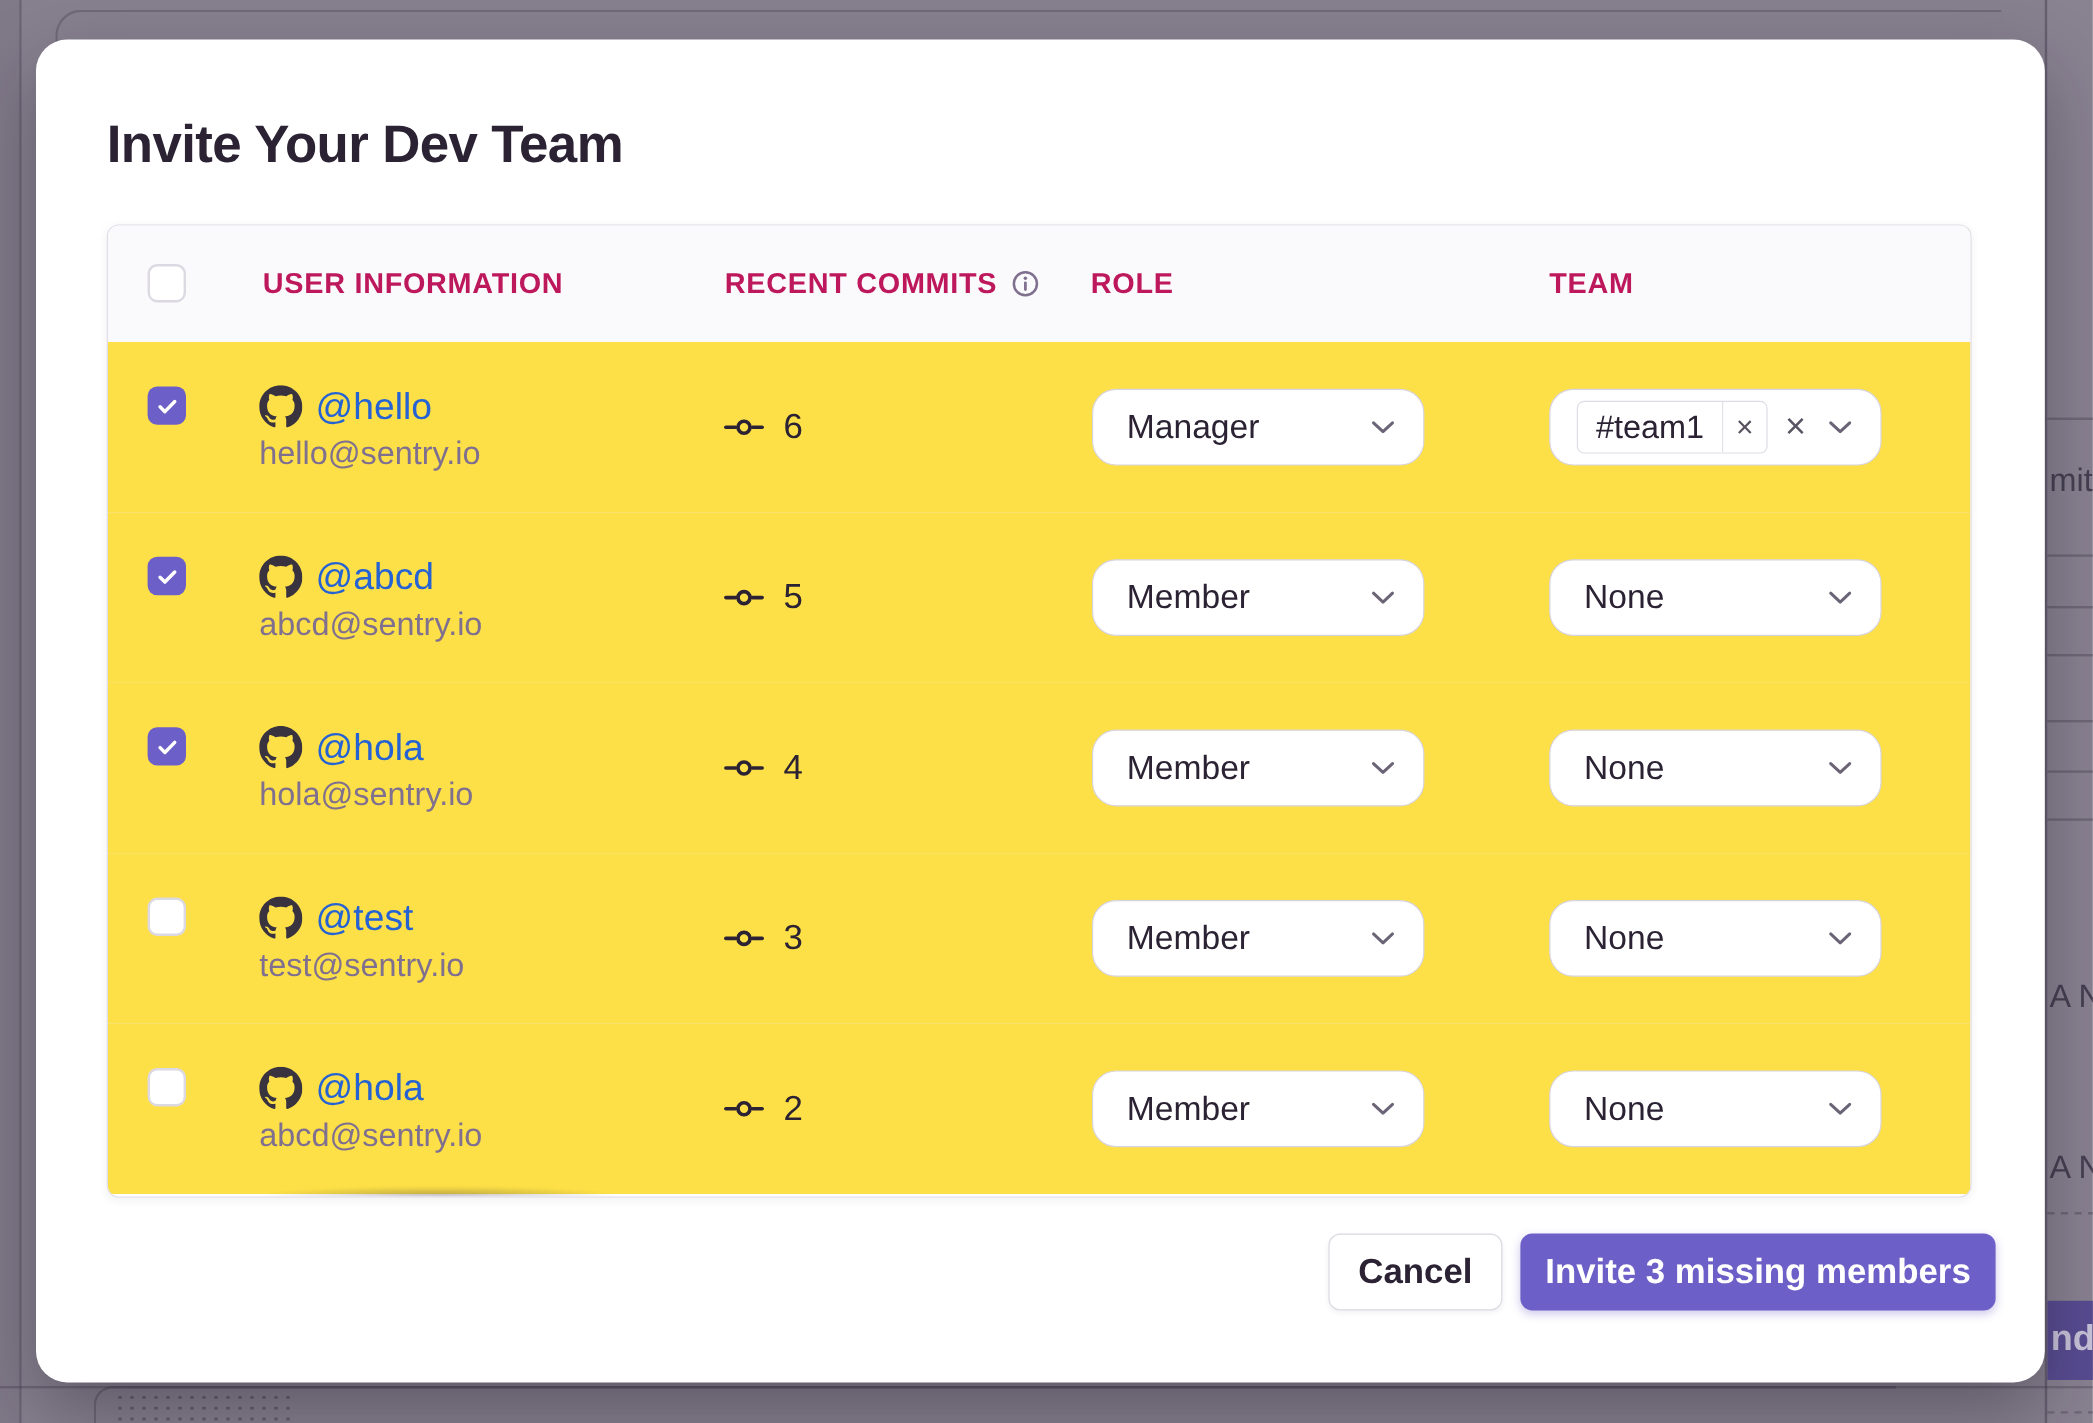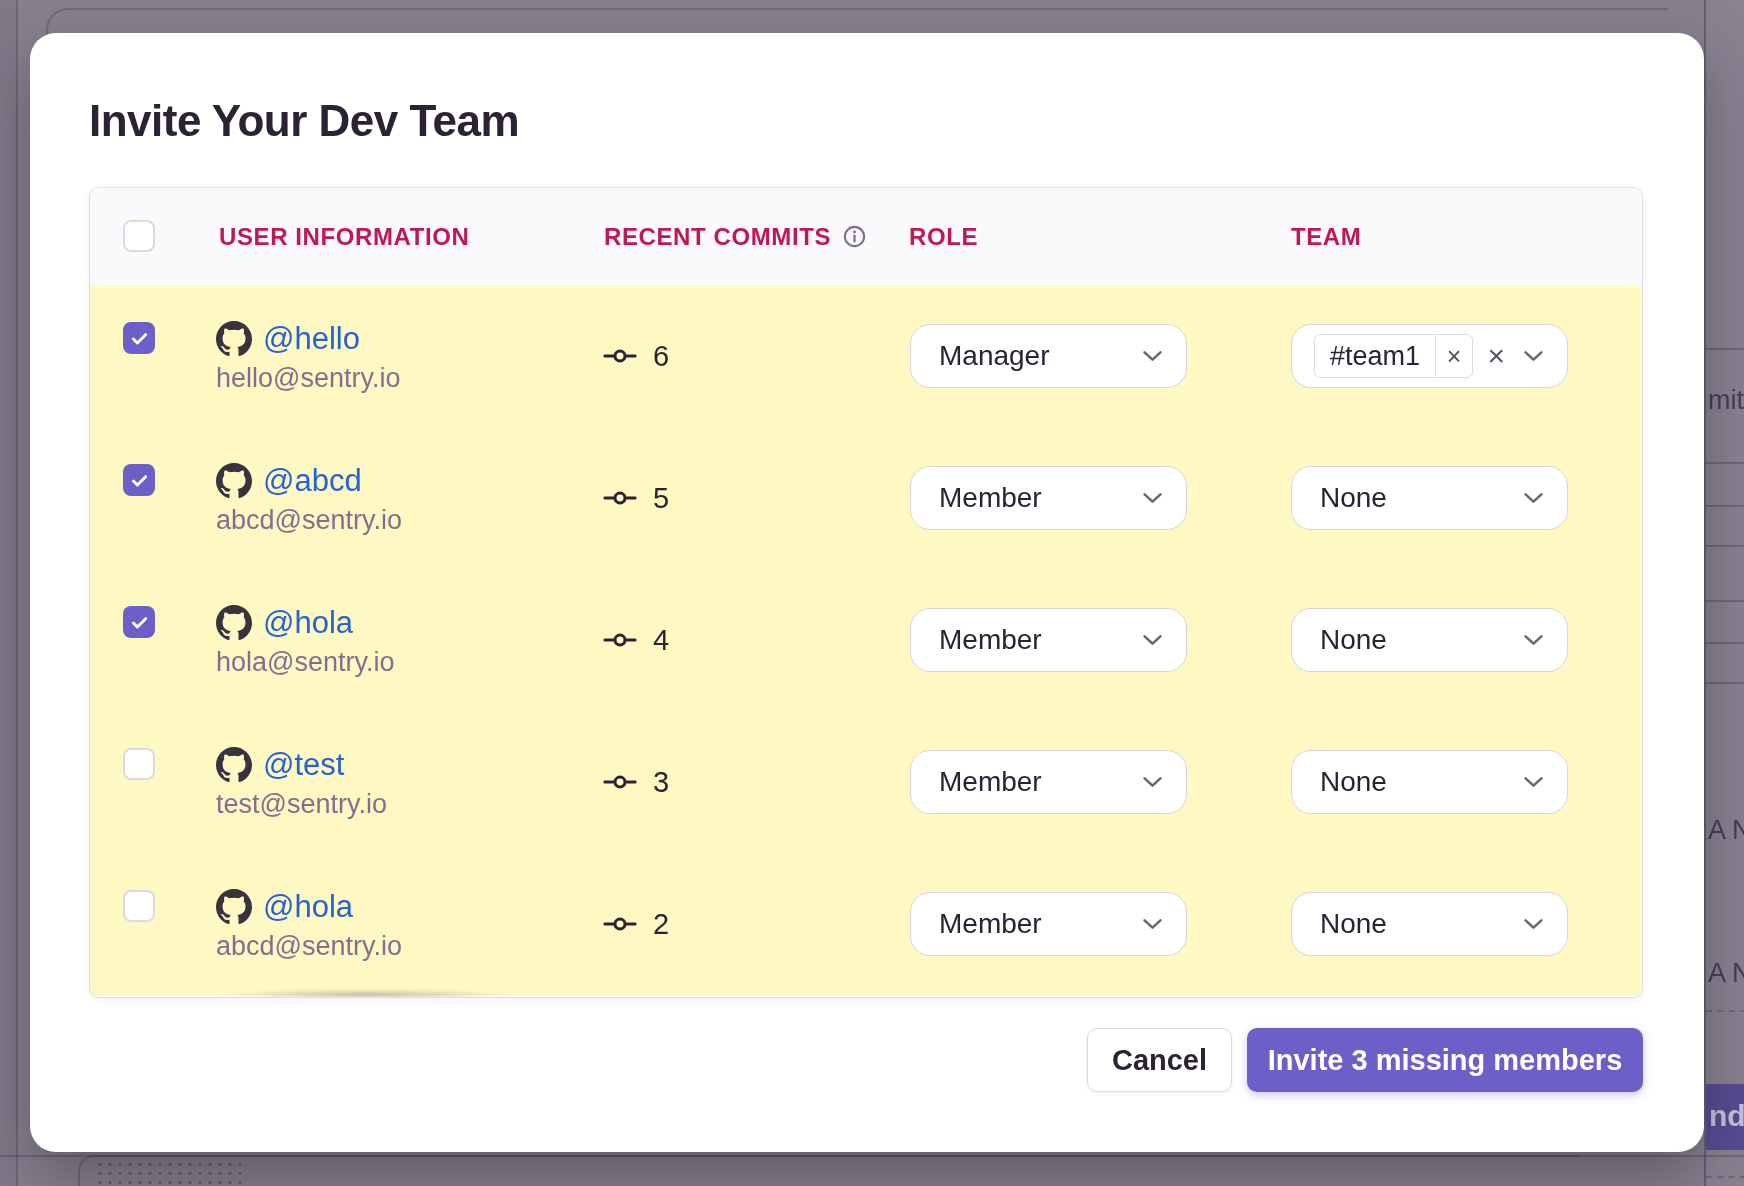--- a/index.html
+++ b/index.html
@@ -37,21 +37,21 @@
   .modal-title{position:absolute;left:59px;top:63px;font-size:44px;font-weight:700;
     color:#2b2233;letter-spacing:-.5px;}
   
   .panel{position:absolute;left:59px;top:154px;width:1554px;height:811px;box-sizing:border-box;
     border:1.5px solid #e0dce5;border-radius:10px;background:#fff;overflow:hidden;
     box-shadow:0 2px 8px rgba(45,38,58,.06);}
   .thead{position:absolute;left:0;top:0;right:0;height:97px;background:#faf9fb;
     border-bottom:1.5px solid #e4e0e8;}
   .hcell{position:absolute;top:0;bottom:0;display:flex;align-items:center;
     font-size:24px;font-weight:700;letter-spacing:.6px;color:#be185d;}
-  .row{position:absolute;left:0;right:0;height:142px;border-bottom:1.5px solid #edeaf0;background:#fef9c3;}
+  .row{position:absolute;left:0;right:0;height:142px;border-bottom:1.5px solid #edeaf0;background:#fde047;}
   .row.last{border-bottom:none;}
   
   .cb{position:absolute;left:33px;width:32px;height:32px;border-radius:8px;box-sizing:border-box;
     border:2px solid #dcd9e3;background:#fff;display:flex;align-items:center;justify-content:center;cursor:pointer;}
   .cb.checked{border:none;background:#6c5fc7;}
   .thead .cb{top:32px;}
   .row .cb{top:37px;}
   
   .user{position:absolute;left:126px;top:0;bottom:0;display:flex;flex-direction:column;justify-content:center;}
   .user-line{display:flex;align-items:center;gap:11px;height:40px;}
@@ -75,21 +75,21 @@
   .chip-x{width:36px;height:100%;display:flex;align-items:center;justify-content:center;
     border-left:1.5px solid #e4e0e8;font-size:25px;color:#57515f;cursor:pointer;}
   .clear-x{position:absolute;right:62px;top:50%;transform:translateY(-50%);
     font-size:30px;color:#595364;cursor:pointer;line-height:1;font-weight:400;}
   
   .scroll-shadow{position:absolute;left:66px;bottom:0;width:420px;height:12px;
     background:radial-gradient(ellipse 50% 100% at 50% 100%, rgba(45,38,58,.33), transparent 72%);
     filter:blur(1px);pointer-events:none;}
   
   .btn{position:absolute;top:995px;height:64px;box-sizing:border-box;border-radius:10px;
-    display:flex;align-items:center;justify-content:center;font-size:29px;font-weight:700;cursor:pointer;}
+    display:flex;align-items:center;justify-content:center;font-size:29px;font-weight:700;cursor:pointer;margin-left:20px;}
   .btn-cancel{left:1057px;width:145px;background:#fff;border:1.5px solid #dcd8e2;color:#2b2233;
     box-shadow:0 2px 4px rgba(45,38,58,.06);}
   .btn-invite{left:1217px;width:396px;background:#6c5fc7;color:#ffffff;
     box-shadow:0 3px 8px rgba(108,95,199,.35);}
   svg{display:block;}
 </style>
 </head>
 <body>
 
 <div class="bg-frag bg-col-left"></div>

